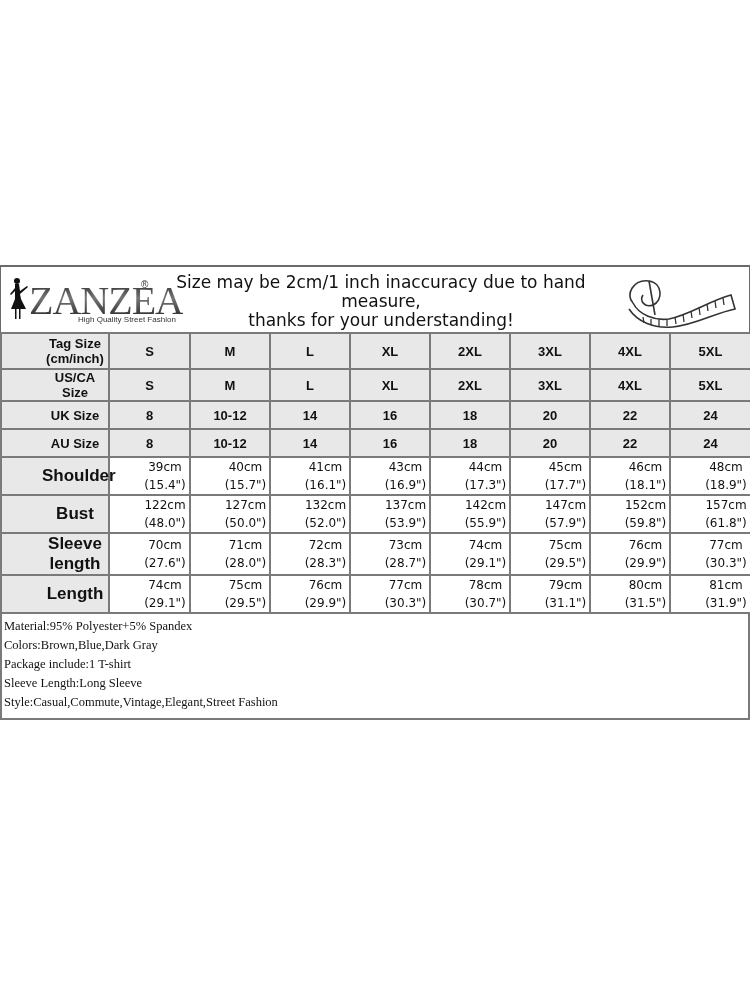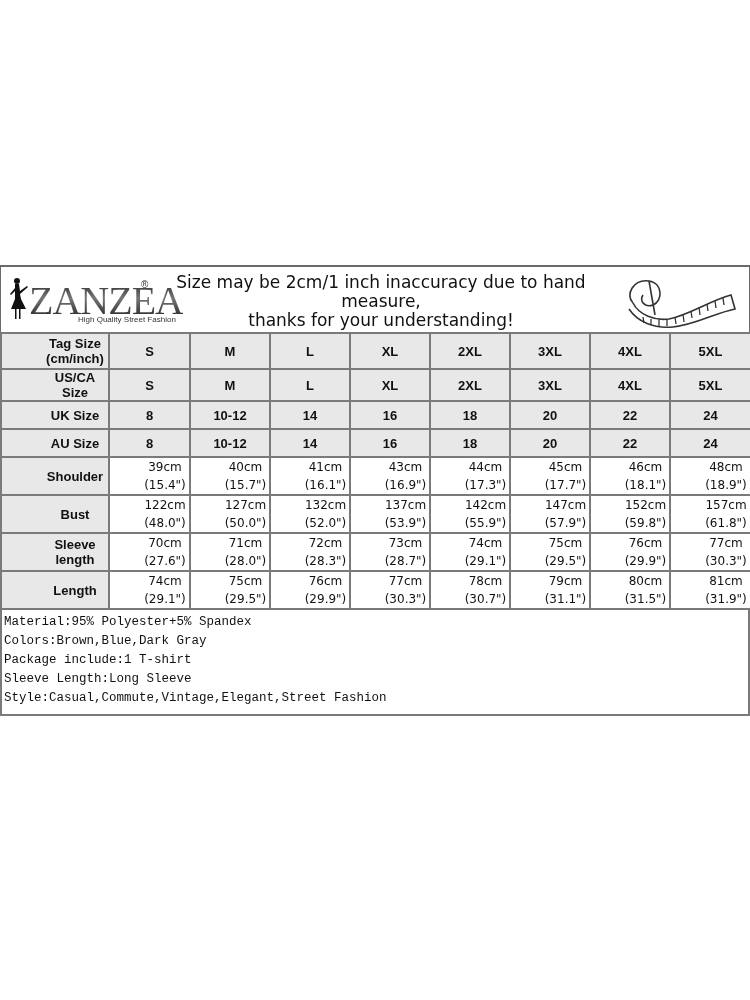--- a/index.html
+++ b/index.html
@@ -28,24 +28,24 @@
   table.size-table {
     border-collapse: collapse; width: 750px; table-layout: fixed;
     font-family: "Liberation Sans", sans-serif;
   }
   table.size-table td {
     border: 2px solid #7a7a7a; text-align: center; vertical-align: middle; padding: 0; color: #111;
   }
   table.size-table td.lbl { background: #e8e8e8; font-weight: bold; font-size: 13px; padding-left: 40px; }
   table.size-table tr.top td.val { background: #e8e8e8; font-weight: bold; font-size: 13px; }
   table.size-table tr.meas td.val { background: #fff; font-family: "DejaVu Sans", sans-serif; font-size: 12px; line-height: 18px; padding-left: 31px; }
-  table.size-table tr.meas td.lbl { font-size: 13px; margin-top: 31px; }
+  table.size-table tr.meas td.lbl { font-size: 17px; margin-top: 31px; }
   .info {
     border: 2px solid #7a7a7a; border-top: none; box-sizing: border-box; height: 106px; padding: 3px 2px 0 2px;
-    font-family: Liberation Mono, monospace; font-size: 12.5px; line-height: 19px; color: #111;
+    font-family: Liberation Serif, serif; font-size: 12.5px; line-height: 19px; color: #111;
   }
   .info div { white-space: nowrap; }
 </style>
 </head>
 <body>
 
 <div class="sheet">
 
   <div class="header">
     <div class="logo">

